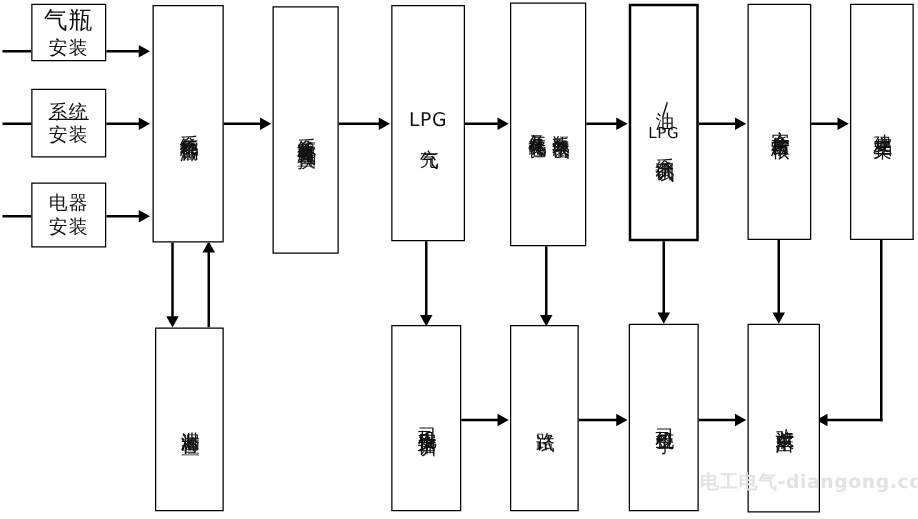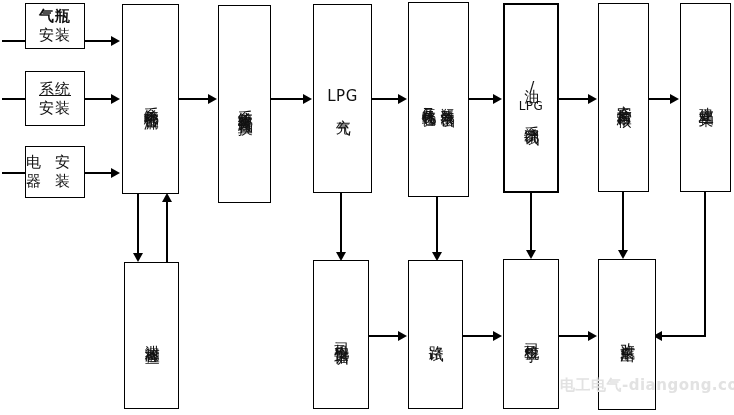--- a/index.html
+++ b/index.html
@@ -157,30 +157,30 @@
   <div class="edge h" style="left:368px; top:335px; width:32px;"></div>
   <div class="arrow arrow-r" style="left:398px; top:331px;"></div>
 
   <div class="edge h" style="left:462px; top:335px; width:33px;"></div>
   <div class="arrow arrow-r" style="left:493px; top:331px;"></div>
 
   <div class="edge h" style="left:558px; top:335px; width:32px;"></div>
   <div class="arrow arrow-r" style="left:588px; top:331px;"></div>
 
   <div class="node" style="left:25px; top:3px; width:60px; height:46px; flex-direction:column; line-height:1.25;">
-    <span style="font-size:15px; letter-spacing:1px;font-weight:bold;">气瓶</span>
+    <span style="font-size:19px; letter-spacing:1px;">气瓶</span>
     <span style="font-size:15px; letter-spacing:1px;">安装</span>
   </div>
 
   <div class="node" style="left:25px; top:71px; width:60px; height:55px; flex-direction:column; line-height:1.25;">
     <span style="font-size:15px; letter-spacing:1px;text-decoration:underline;">系统</span>
     <span style="font-size:15px; letter-spacing:1px;">安装</span>
   </div>
 
-  <div class="node" style="left:25px; top:146px; width:60px; height:52px; flex-direction:row; line-height:1.25;justify-content:center;">
+  <div class="node" style="left:25px; top:146px; width:60px; height:52px; flex-direction:column; line-height:1.25;justify-content:center;">
     <span style="font-size:15px; letter-spacing:1px;">电器</span>
     <span style="font-size:15px; letter-spacing:1px;">安装</span>
   </div>
 
   <div class="node" style="left:122px; top:4px; width:57px; height:190px;">
     <span class="vtext">系统气密检漏</span>
   </div>
 
   <div class="node" style="left:218px; top:5px; width:53px; height:198px;">
     <span class="vtext">系统管路氮气置换</span>

